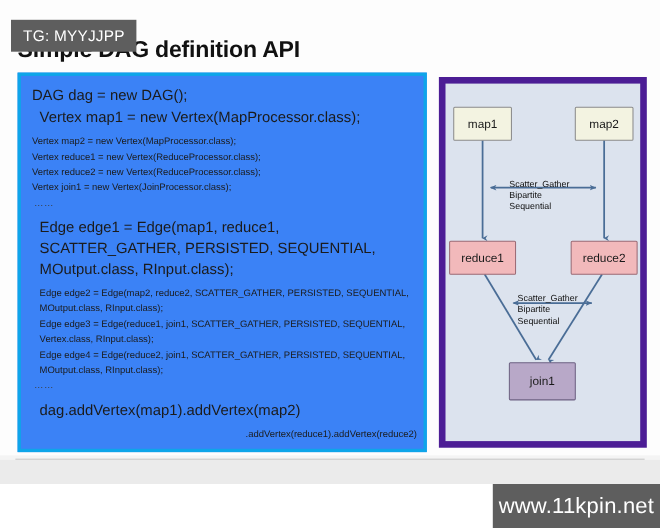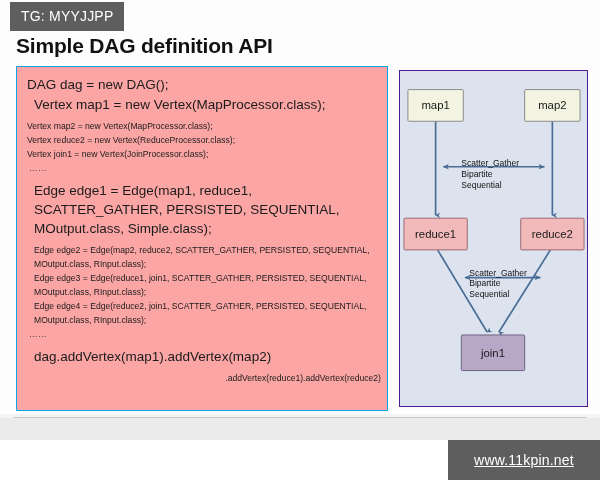--- a/index.html
+++ b/index.html
@@ -12,21 +12,21 @@
     height: 480px;
     position: relative;
     overflow: hidden;
     font-family: "Liberation Sans", sans-serif;
   }
 
   
   #tg-badge {
     position: absolute;
     left: 10px;
-    top: 2px;
+    top: 18px;
     background: #5e5e5e;
     color: #ffffff;
     font-size: 14px;
     line-height: 1;
     padding: 7px 11px 8px 11px;
     letter-spacing: 0.2px;
     z-index: 40;
     font-family: "Liberation Sans", sans-serif;
   }
 
@@ -51,22 +51,22 @@
     white-space: nowrap;
   }
 
   
   #code-panel {
     position: absolute;
     left: 16px;
     top: 66px;
     width: 372px;
     height: 345px;
-    background: #fca5a5;
-    border: 1px solid #0ea5e9;
+    background: #3b82f6;
+    border: 3px solid #0ea5e9;
     box-sizing: border-box;
     overflow: hidden;
   }
   .code-pad {
     padding: 8px 6px 4px 10px;
   }
   .cl {
     color: #1b1b1b;
     white-space: normal;
     font-family: "Liberation Sans", sans-serif;
@@ -95,21 +95,21 @@
   .gap-s { height: 5px; }
 
   
   #diagram-panel {
     position: absolute;
     left: 399px;
     top: 70px;
     width: 189px;
     height: 337px;
     background: #dce3ee;
-    border: 1px solid #4c1d95;
+    border: 6px solid #4c1d95;
     box-sizing: border-box;
   }
   #diagram-svg {
     position: absolute;
     left: 0;
     top: 0;
     width: 100%;
     height: 100%;
     display: block;
   }
@@ -163,47 +163,47 @@
     position: absolute;
     right: 0;
     top: 440px;
     width: 152px;
     height: 40px;
     background: #5e5e5e;
     color: #ffffff;
     display: flex;
     align-items: center;
     justify-content: center;
-    font-size: 14px;
+    font-size: 20px;
     letter-spacing: 0.2px;
-    text-decoration: underline;
   }
 </style>
 </head>
 <body>
 
 <div id="slide">
 
   <div id="slide-title">Simple DAG definition API</div>
 
   <div id="code-panel">
     <div class="code-pad">
 
       <div class="cl big">DAG dag = new DAG();</div>
       <div class="cl big indent1">Vertex map1 = new Vertex(MapProcessor.class);</div>
       <div class="gap-s"></div>
       <div class="cl small">Vertex map2 = new Vertex(MapProcessor.class);</div>
+      <div class="cl small">Vertex reduce1 = new Vertex(ReduceProcessor.class);</div>
       <div class="cl small">Vertex reduce2 = new Vertex(ReduceProcessor.class);</div>
       <div class="cl small">Vertex join1 = new Vertex(JoinProcessor.class);</div>
       <div class="cl dots">……</div>
       <div class="gap-s"></div>
-      <div class="cl big indent1">Edge edge1 = Edge(map1, reduce1, SCATTER_GATHER, PERSISTED, SEQUENTIAL, MOutput.class, Simple.class);</div>
+      <div class="cl big indent1">Edge edge1 = Edge(map1, reduce1, SCATTER_GATHER, PERSISTED, SEQUENTIAL, MOutput.class, RInput.class);</div>
       <div class="gap-s"></div>
       <div class="cl small indent1">Edge edge2 = Edge(map2, reduce2, SCATTER_GATHER, PERSISTED, SEQUENTIAL, MOutput.class, RInput.class);</div>
-      <div class="cl small indent1">Edge edge3 = Edge(reduce1, join1, SCATTER_GATHER, PERSISTED, SEQUENTIAL, MOutput.class, RInput.class);</div>
+      <div class="cl small indent1">Edge edge3 = Edge(reduce1, join1, SCATTER_GATHER, PERSISTED, SEQUENTIAL, Vertex.class, RInput.class);</div>
       <div class="cl small indent1">Edge edge4 = Edge(reduce2, join1, SCATTER_GATHER, PERSISTED, SEQUENTIAL, MOutput.class, RInput.class);</div>
       <div class="cl dots">……</div>
       <div class="gap-s"></div>
       <div class="cl big indent1">dag.addVertex(map1).addVertex(map2)</div>
       <div class="gap-s"></div>
       <div class="cl small indent2">.addVertex(reduce1).addVertex(reduce2)</div>
 
     </div>
   </div>
 

